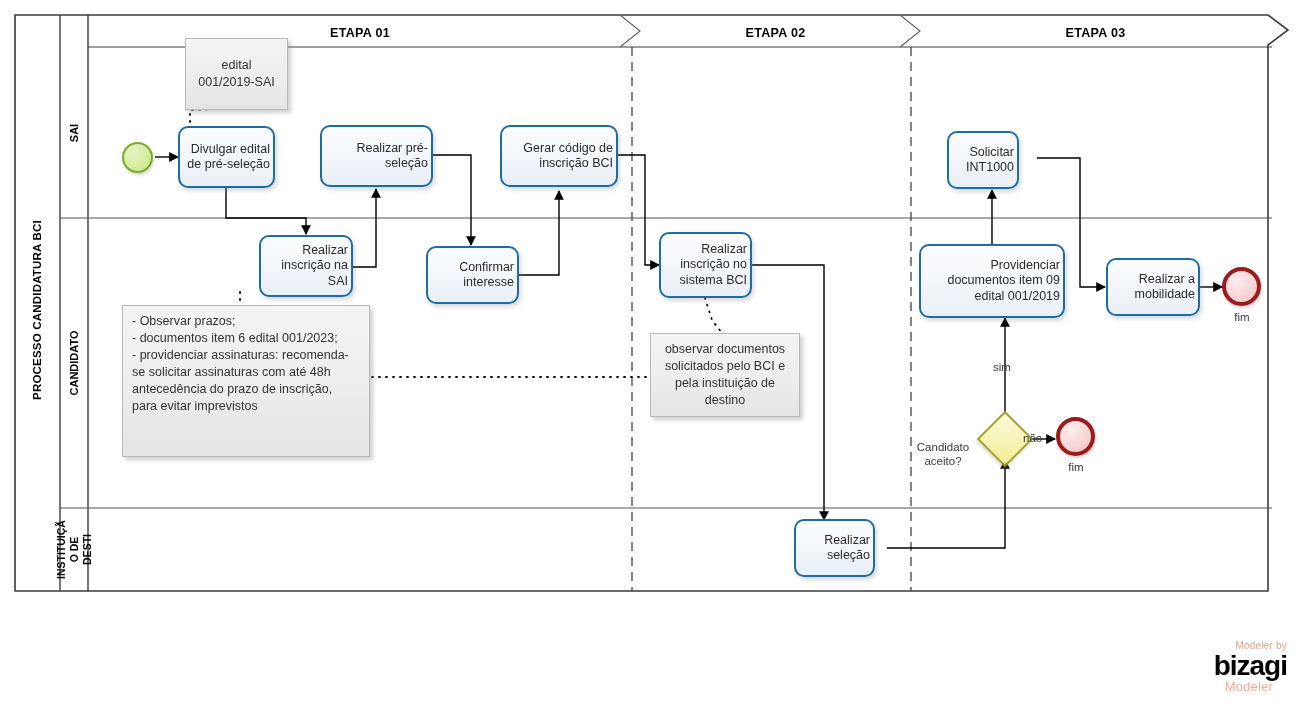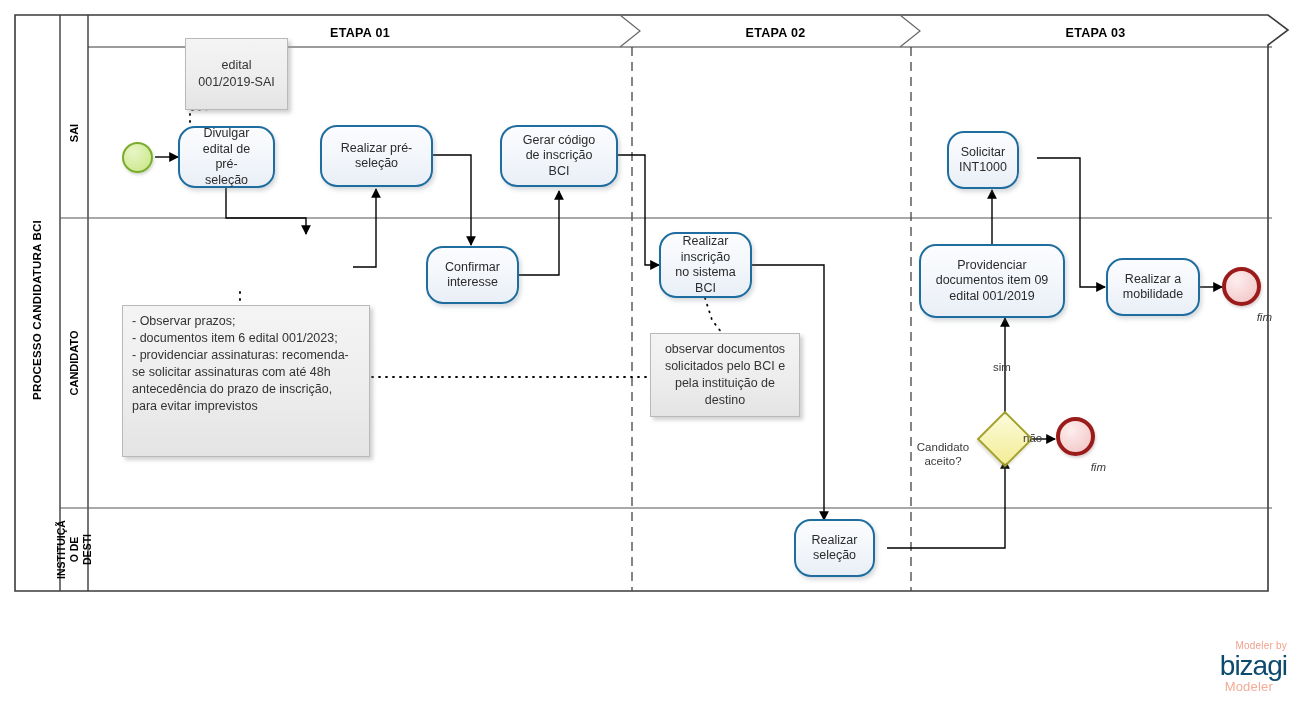--- a/index.html
+++ b/index.html
@@ -74,31 +74,31 @@
     color: #000;
     text-align: center;
     letter-spacing: .3px;
   }
 
   
   .task {
     position: absolute;
     box-sizing: border-box;
     border: 2px solid #1f6d9f;
-    border-radius: 17px;
+    border-radius: 10px;
     background: linear-gradient(to bottom, #fbfcfe 0%, #f4f7fb 45%, #e9eff7 100%);
     box-shadow: 2px 3px 4px rgba(120,130,140,0.30);
     display: flex;
     align-items: center;
     justify-content: center;
-    text-align: center;
+    text-align: right;
     font-size: 12.5px;
     color: #2b2b2b;
     line-height: 15.5px;
-    padding: 2px 14px;
+    padding: 2px 3px;
   }
 
   
   .note {
     position: absolute;
     box-sizing: border-box;
     border: 1px solid #b9b9b9;
     background: linear-gradient(to bottom, #f4f4f4 0%, #ededed 55%, #e4e4e4 100%);
     box-shadow: 3px 3px 4px rgba(150,150,150,0.45);
     font-size: 12.5px;
@@ -121,22 +121,21 @@
   }
   .event.end {
     border: 4px solid #9b1b1b;
     background: radial-gradient(circle at 35% 30%, #fdeeee 0%, #f6d3d3 60%, #efc0c0 100%);
     box-shadow: 1px 2px 3px rgba(140,120,120,0.35);
   }
   .event-label {
     position: absolute;
     font-size: 11.5px;
     color: #3a3a3a;
-    text-align: right;
-    font-style: italic;
+    text-align: center;
   }
 
   
   .gateway {
     position: absolute;
     width: 40px;
     height: 40px;
     transform: rotate(45deg);
     box-sizing: border-box;
     border: 2px solid #a3a12a;
@@ -168,22 +167,22 @@
     text-align: right;
   }
   .logo .powered {
     font-size: 10px;
     color: #f0a18c;
     letter-spacing: .2px;
     line-height: 11px;
   }
   .logo .brand {
     font-size: 28px;
-    color: #0c4a6e;
-    font-weight: normal;
+    color: #000000;
+    font-weight: bold;
     line-height: 29px;
     letter-spacing: -1px;
   }
   .logo .modeler {
     font-size: 13px;
     color: #f3ab97;
     line-height: 14px;
     letter-spacing: .2px;
     margin-right: 14px;
   }
@@ -290,20 +289,21 @@
   <div class="flow-label" style="left:1023px; top:432px;">não</div>
 
   <div class="task" style="left:178px; top:126px; width:97px; height:62px;">Divulgar edital de pré-seleção</div>
 
   <div class="task" style="left:320px; top:125px; width:113px; height:62px;">Realizar pré-seleção</div>
 
   <div class="task" style="left:500px; top:125px; width:118px; height:62px;">Gerar código de inscrição BCI</div>
 
   <div class="task" style="left:947px; top:131px; width:72px; height:58px;">Solicitar INT1000</div>
 
+  <div class="task" style="left:259px; top:235px; width:94px; height:62px;">Realizar inscrição na SAI</div>
 
   <div class="task" style="left:659px; top:232px; width:93px; height:66px;">Realizar inscrição no sistema BCI</div>
 
   <div class="task" style="left:426px; top:246px; width:93px; height:58px;">Confirmar interesse</div>
 
   <div class="task" style="left:919px; top:244px; width:146px; height:74px;">Providenciar documentos item 09 edital 001/2019</div>
 
   <div class="task" style="left:1106px; top:258px; width:94px; height:58px;">Realizar a mobilidade</div>
 
   <div class="task" style="left:794px; top:519px; width:81px; height:58px;">Realizar seleção</div>

